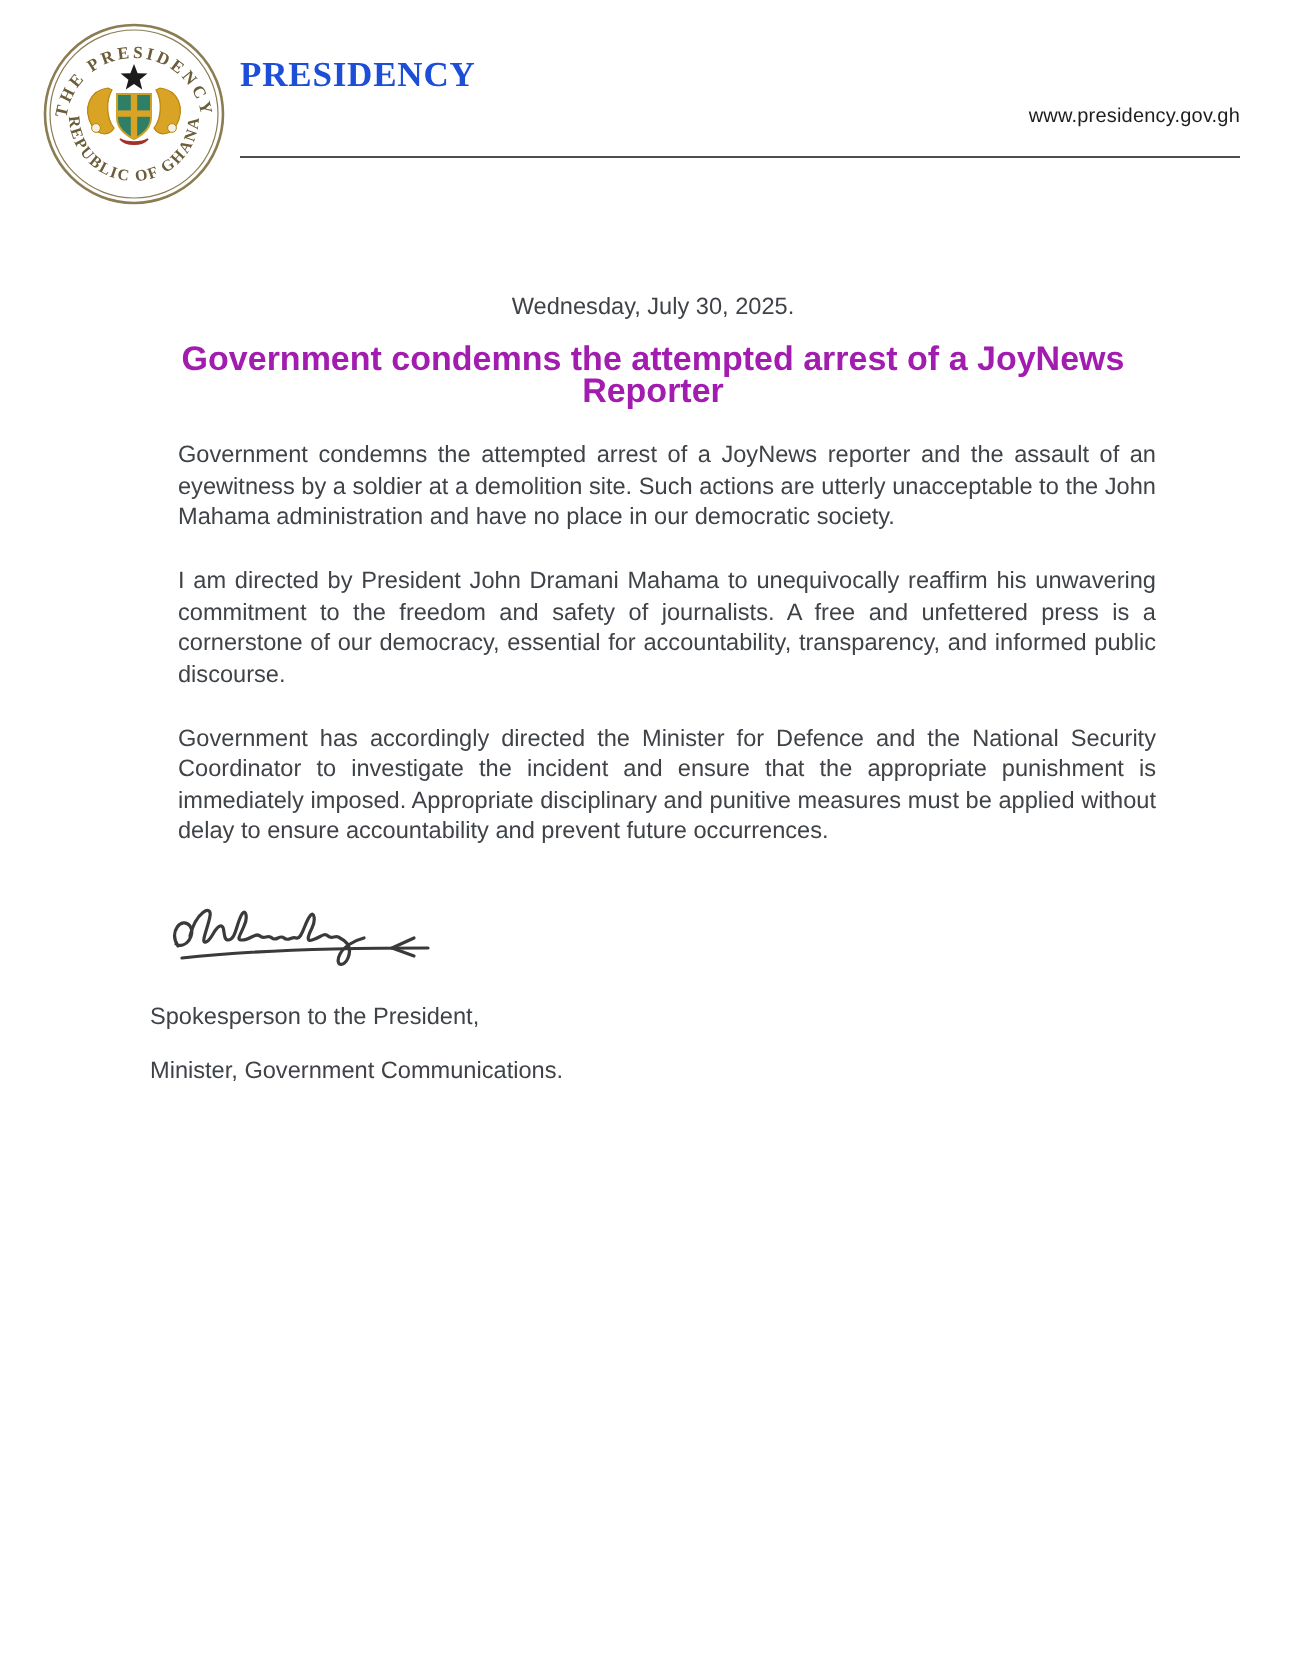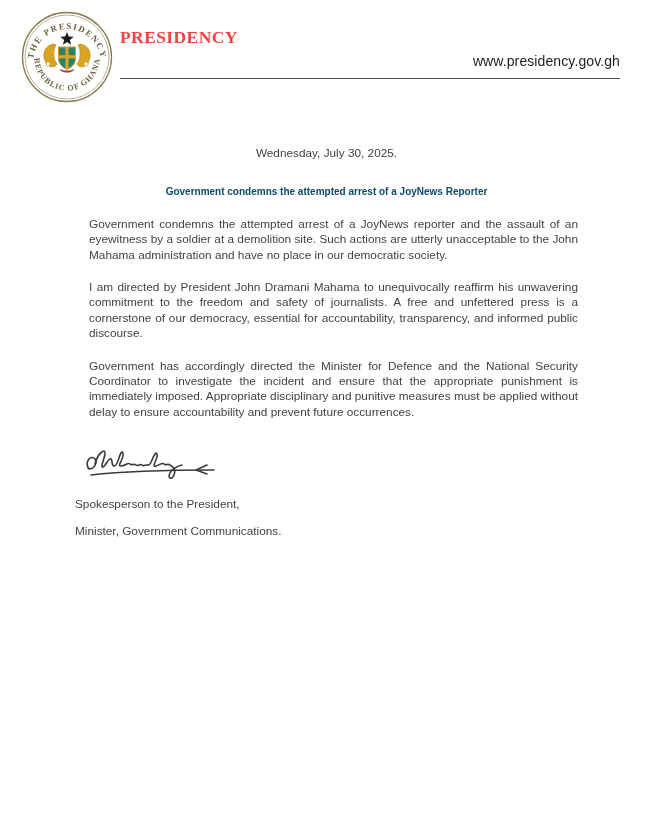--- a/index.html
+++ b/index.html
@@ -9,40 +9,40 @@
     -webkit-font-smoothing:antialiased;overflow:hidden;
   }
   .page{position:absolute;inset:0;}
 
   
   .seal{position:absolute;left:21px;top:11px;width:92px;height:92px;}
   .masthead{
     position:absolute;left:120px;top:27px;
     font-family:"Liberation Serif","DejaVu Serif",serif;
     font-weight:bold;font-size:17.5px;line-height:20px;
-    letter-spacing:0.4px;color:#ef4444;
+    letter-spacing:0.4px;color:#1d4ed8;
   }
   .website{
     position:absolute;top:53px;right:29px;
-    font-size:14px;color:#1d1d1d;letter-spacing:0.1px;
+    font-size:10px;color:#1d1d1d;letter-spacing:0.1px;
   }
   .header-rule{
     position:absolute;left:120px;top:78px;width:500px;height:0;
     border-top:1.2px solid #4f4f4f;
   }
 
   
   .doc{
     position:absolute;left:75px;top:146px;width:503px;
     font-size:11.8px;line-height:15.4px;color:#3f4347;
   }
   .date-line{text-align:center;margin:0 0 0 0;}
   .doc-title{
-    text-align:center;font-weight:bold;color:#0c4a6e;
-    font-size:10px;margin:23px 0 0 0;
+    text-align:center;font-weight:bold;color:#a21caf;
+    font-size:17px;margin:11px 0 0 0;
   }
   .para{
     text-align:justify;text-justify:inter-word;
     margin:17px 0 0 14px;
   }
   .para:first-of-type{margin-top:21px;}
   .signature{display:block;margin:21px 0 0 6px;}
   .signoff{margin:10px 0 0 0;line-height:14px;}
   .signoff + .signoff{margin-top:13px;}
 </style>

